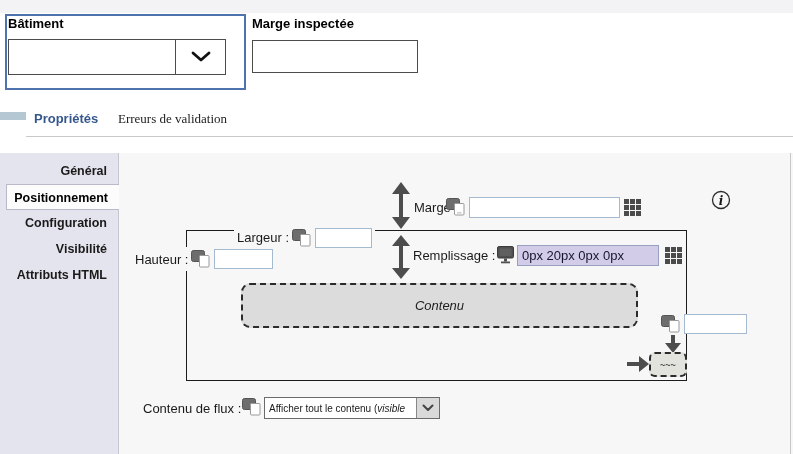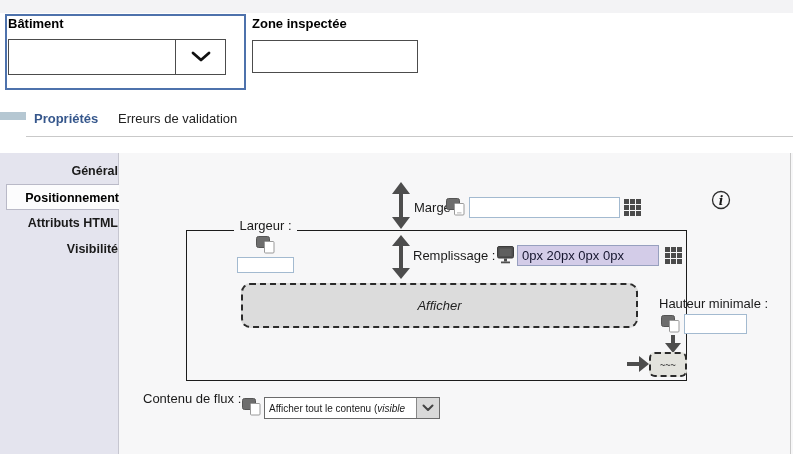--- a/index.html
+++ b/index.html
@@ -20,21 +20,21 @@
   
   .splitter{left:0;top:112px;width:793px;height:8px;background:#b5c7d2;}
   .split-btn{top:110px;width:50px;height:12px;border:1px solid #8fa1ad;border-radius:6px;
     background:linear-gradient(#f5f8fa,#d9e1e7);display:flex;align-items:center;justify-content:center;box-sizing:border-box;}
   
   .tabbar{left:0;top:104px;width:793px;height:33px;background:#fff;border-bottom:1px solid #c9c9c9;box-sizing:border-box;margin-left:26px;}
   .tab{position:absolute;top:7px;font-size:13px;}
   .tab.active{font-weight:bold;}
   
   .sidebar{left:0;top:153px;width:118px;height:301px;background:#e4e4ee;border-right:1px solid #c6c6d0;box-sizing:content-box;}
-  .side-item{height:26px;line-height:26px;text-align:right;padding-right:0;font-weight:bold;font-size:12.5px;color:#1a1a1a;cursor:default;}
+  .side-item{height:26px;line-height:26px;text-align:right;padding-right:11px;font-weight:bold;font-size:12.5px;color:#1a1a1a;cursor:default;}
   .side-item.first{margin-top:5px;}
   .side-item.active{background:#fcfcfd;border:1px solid #b9b9c7;border-right:none;margin-left:6px;margin-right:-1px;box-sizing:border-box;}
   
   .content-bg{left:119px;top:153px;width:674px;height:301px;background:#f7f7f8;}
   .right-edge{left:790px;top:153px;width:1px;height:301px;background:#c8c8c8;}
   .lbl{font-size:13px;color:#1a1a1a;white-space:nowrap;}
   .blue-input{border:1px solid #a3bad0;background:#fff;box-sizing:border-box;font-family:"Liberation Sans",sans-serif;font-size:12.5px;padding:0 3px;}
   .purple-input{border:1px solid #97a0bf;background:#d3cce8;box-sizing:border-box;font-family:"Liberation Sans",sans-serif;font-size:13px;padding:0 4px;color:#15152e;}
   .bigbox{left:186px;top:230px;width:501px;height:151px;border:1px solid #1c1c1c;box-sizing:border-box;}
   .patch{background:#f7f7f8;display:flex;align-items:center;gap:3px;padding:0 3px;}
@@ -58,47 +58,48 @@
   <div class="abs group-batiment"></div>
   <div class="abs hdr-label" style="left:8px;top:16px;">Bâtiment</div>
   <div class="abs combo">
     <div class="combo-value"></div>
     <div class="combo-arrow">
       <svg width="22" height="12" viewBox="0 0 22 12">
           <path d="M3 2 L11 9 L19 2" fill="none" stroke="#111" stroke-width="2.8" stroke-linecap="round" stroke-linejoin="round"></path>
         </svg>
     </div>
   </div>
-  <div class="abs hdr-label" style="left:252px;top:16px;">Zone inspectée</div>
+  <div class="abs hdr-label" style="left:252px;top:16px;">Marge inspectée</div>
   <input class="abs txt-input" style="left: 252px; top: 40px; width: 166px; height: 33px;" value="">
 
   <div class="abs splitter"></div>
   <div class="abs split-btn" style="left:356px;">
     <svg width="9" height="6" viewBox="0 0 9 6">
         <polygon points="4.5,0 9,6 0,6" fill="#33424c"></polygon>
       </svg>
   </div>
   <div class="abs split-btn" style="left:414px;">
     <svg width="9" height="6" viewBox="0 0 9 6">
         <polygon points="0,0 9,0 4.5,6" fill="#33424c"></polygon>
       </svg>
   </div>
 
   <div class="abs tabbar">
     <div class="tab active" style="left:8px;color:#36578c;">Propriétés</div>
-    <div class="tab" style="left:92px;color:#222;">Erreurs de validation</div>
+    <div class="tab" style="left:92px;color:#222;font-family:Liberation Serif, serif;">Erreurs de validation</div>
   </div>
 
   <div class="abs content-bg"></div>
   <div class="abs right-edge"></div>
   <div class="abs sidebar">
     <div class="side-item first">Général</div>
     <div class="side-item active" style="color:#000000;">Positionnement</div>
+    <div class="side-item">Configuration</div>
+    <div class="side-item">Visibilité</div>
     <div class="side-item">Attributs HTML</div>
-    <div class="side-item">Visibilité</div>
   </div>
 
   <div class="abs" style="left:388px;top:182px;">
     <svg width="26" height="47" viewBox="0 0 26 47" fill="#4d4d4d">
       <polygon points="13,0 4,12 22,12"></polygon>
         <rect x="11" y="10" width="4" height="27"></rect>
         <polygon points="13,47 4,35 22,35"></polygon>
     </svg>
   </div>
   <div class="abs lbl" style="left:414px;top:200px;">Marge :</div>
@@ -125,31 +126,41 @@
   </div>
   <div class="abs" style="left:710px;top:189px;">
     <svg width="22" height="22" viewBox="0 0 22 22">
       <circle cx="11" cy="11" r="8.5" fill="none" stroke="#2c2c2c" stroke-width="1.3"></circle>
       <text x="11" y="15.5" text-anchor="middle" font-family="DejaVu Serif, serif" font-style="italic" font-weight="bold" font-size="12" fill="#1a1a1a">i</text>
     </svg>
   </div>
 
   <div class="abs bigbox"></div>
 
-  <div class="abs patch" style="left:234px;top:218px;height:23px;flex-direction:column;">
+  <div class="abs patch" style="left:234px;top:226px;height:23px;">
     <span class="lbl">Largeur :</span>
     <span>
       <svg width="20" height="18" viewBox="0 0 20 18">
         <rect x="0.5" y="0.5" width="13" height="11" rx="2" fill="#6d6d6d" stroke="#555"></rect>
         <rect x="8.5" y="5.5" width="9.5" height="11.5" rx="1" fill="#fff" stroke="#9a9a9a"></rect>
       </svg>
     </span>
     <input class="blue-input" style="width: 57px; height: 20px;" value="">
   </div>
 
+  <div class="abs patch" style="left:132px;top:247px;height:24px;">
+    <span class="lbl">Hauteur :</span>
+    <span>
+      <svg width="20" height="18" viewBox="0 0 20 18">
+        <rect x="0.5" y="0.5" width="13" height="11" rx="2" fill="#6d6d6d" stroke="#555"></rect>
+        <rect x="8.5" y="5.5" width="9.5" height="11.5" rx="1" fill="#fff" stroke="#9a9a9a"></rect>
+      </svg>
+    </span>
+    <input class="blue-input" style="width: 59px; height: 20px;" value="">
+  </div>
 
   <div class="abs" style="left:388px;top:235px;">
     <svg width="26" height="44" viewBox="0 0 26 44" fill="#4d4d4d">
       <polygon points="13,0 4,11 22,11"></polygon>
         <rect x="11" y="9" width="4" height="26"></rect>
         <polygon points="13,44 4,33 22,33"></polygon>
     </svg>
   </div>
   <div class="abs lbl" style="left:413px;top:248px;">Remplissage :</div>
   <div class="abs" style="left:497px;top:246px;">
@@ -169,24 +180,23 @@
       <rect x="0" y="6" width="5" height="5"></rect>
         <rect x="6" y="6" width="5" height="5"></rect>
         <rect x="12" y="6" width="5" height="5"></rect>
       <rect x="0" y="12" width="5" height="5"></rect>
         <rect x="6" y="12" width="5" height="5"></rect>
         <rect x="12" y="12" width="5" height="5"></rect>
     </svg>
   </div>
 
   <div class="abs contenu-box">
-    <span>Afficher</span>
-  </div>
-
-  <div class="abs lbl" style="left:659px;top:296px;">Hauteur minimale :</div>
+    <span>Contenu</span>
+  </div>
+
   <div class="abs" style="left:661px;top:315px;">
     <svg width="20" height="18" viewBox="0 0 20 18">
       <rect x="0.5" y="0.5" width="13" height="11" rx="2" fill="#6d6d6d" stroke="#555"></rect>
       <rect x="8.5" y="5.5" width="9.5" height="11.5" rx="1" fill="#fff" stroke="#9a9a9a"></rect>
     </svg>
   </div>
   <input class="abs blue-input" style="left: 684px; top: 314px; width: 63px; height: 20px;" value="">
 
   <div class="abs" style="left:663px;top:335px;">
     <svg width="20" height="18" viewBox="0 0 20 18" fill="#4d4d4d">
@@ -198,21 +208,21 @@
     <svg width="22" height="16" viewBox="0 0 22 16" fill="#4d4d4d">
       <rect x="0" y="6" width="12" height="4"></rect>
         <polygon points="22,8 12,0 12,16"></polygon>
     </svg>
   </div>
   <div class="abs minibox">
     <span>~~~</span>
   </div>
 
 
-  <div class="abs lbl" style="left:143px;top:391px;">Contenu de flux :</div>
+  <div class="abs lbl" style="left:143px;top:401px;">Contenu de flux :</div>
   <div class="abs" style="left:242px;top:398px;">
     <svg width="20" height="18" viewBox="0 0 20 18">
       <rect x="0.5" y="0.5" width="13" height="11" rx="2" fill="#6d6d6d" stroke="#555"></rect>
       <rect x="8.5" y="5.5" width="9.5" height="11.5" rx="1" fill="#fff" stroke="#9a9a9a"></rect>
     </svg>
   </div>
   <div class="abs flux-select">
     <div class="flux-text">
       <span>Afficher tout le contenu (</span>
         <span class="ital">visible</span>

